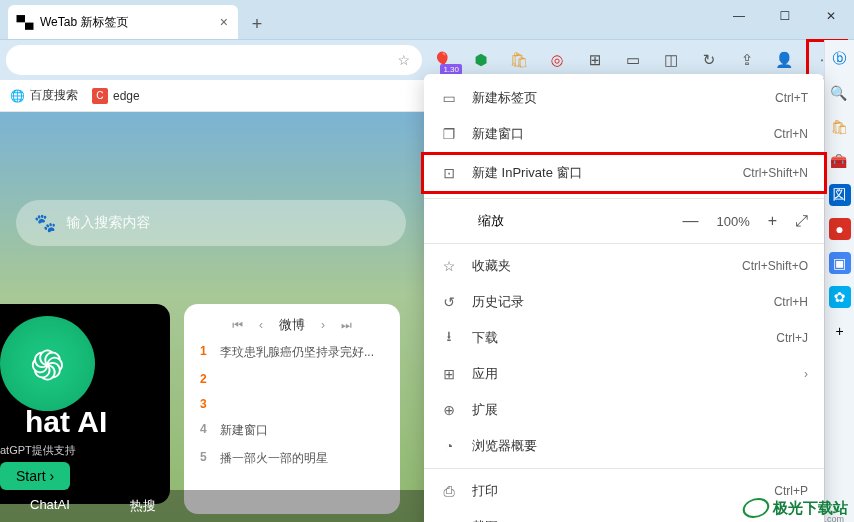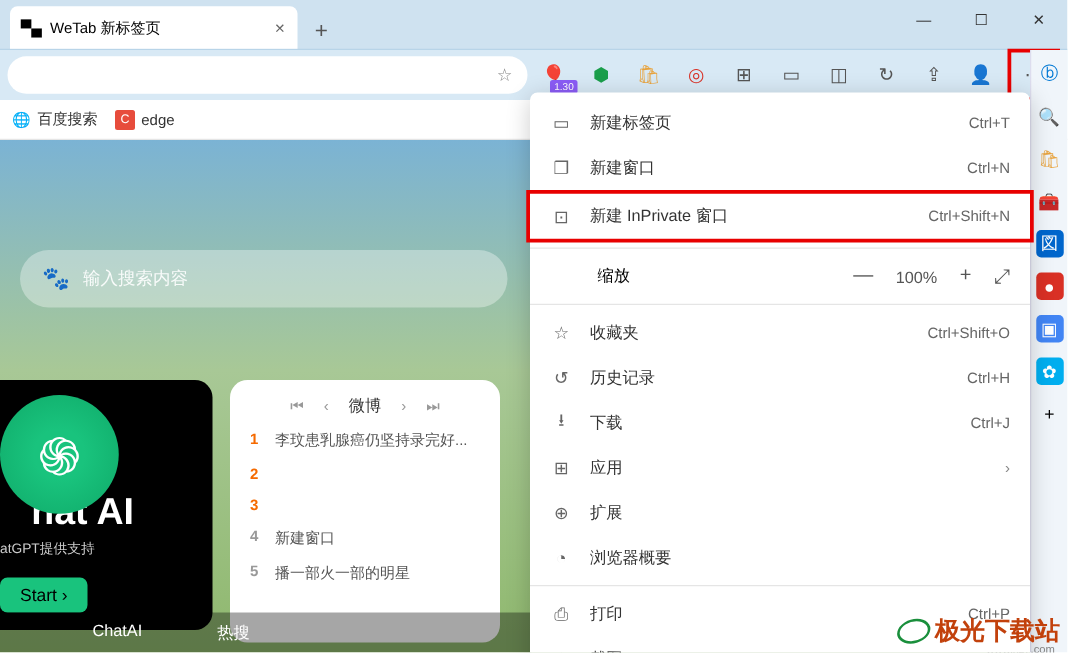--- a/index.html
+++ b/index.html
@@ -29,50 +29,50 @@
 .bm-icon-red { width: 16px; height: 16px; background: #e74c3c; color: #fff; display: flex; align-items: center; justify-content: center; font-size: 10px; border-radius: 2px; }
 
 .content { position: absolute; top: 112px; left: 0; width: 824px; height: 410px; background: linear-gradient(to bottom, #7bb3d4 0%, #a8c896 45%, #8fb86e 100%); overflow: hidden; }
 .search-box { position: absolute; top: 88px; left: 16px; width: 390px; height: 46px; background: rgba(255,255,255,0.35); border-radius: 23px; display: flex; align-items: center; padding: 0 18px; gap: 10px; }
 .search-paw { color: #4a7ab8; font-size: 18px; }
 .search-ph { color: rgba(255,255,255,0.9); font-size: 14px; }
 
 .chatai-card { position: absolute; left: 0; top: 192px; width: 170px; height: 200px; background: #000; border-radius: 0 14px 14px 0; display: flex; flex-direction: column; justify-content: flex-end; padding: 14px 10px 14px 0; color: #fff; overflow: hidden; }
 .chatai-swirl { position: absolute; top: 12px; left: 0; width: 95px; height: 95px; border-radius: 50%; background: radial-gradient(circle, #19c37d 30%, #0fa968 100%); display: flex; align-items: center; justify-content: center; font-size: 42px; color: #fff; }
 .chatai-title { font-size: 30px; font-weight: bold; margin-left: 0; padding-left: 25px; }
-.chatai-sub { font-size: 11px; color: #ccc; margin: 4px 0 16px 0; }
+.chatai-sub { font-size: 11px; color: #ccc; margin: 4px 0 4px 0; }
 .chatai-start { background: #19c37d; color: #000; font-size: 14px; padding: 6px 16px; border-radius: 6px; width: fit-content; }
 
 .weibo-card { position: absolute; left: 184px; top: 192px; width: 216px; height: 210px; background: #fff; border-radius: 14px; padding: 12px 16px; font-size: 13px; }
 .weibo-hdr { display: flex; align-items: center; justify-content: center; gap: 16px; color: #333; font-size: 13px; margin-bottom: 10px; }
 .weibo-nav { color: #999; font-size: 12px; }
 .weibo-list { display: flex; flex-direction: column; gap: 11px; }
 .weibo-item { display: flex; gap: 8px; color: #555; font-size: 12px; white-space: nowrap; overflow: hidden; text-overflow: ellipsis; }
 .weibo-rank { color: #f56a00; font-weight: bold; width: 12px; }
 .weibo-item:nth-child(n+4) .weibo-rank { color: #999; }
 
-.bottom-nav { position: absolute; bottom: 0; left: 0; width: 100%; height: 32px; background: rgba(0,0,0,0.35); display: flex; color: #fff; font-size: 13px; padding-left: 44px; }
+.bottom-nav { position: absolute; bottom: 0; left: 0; width: 100%; height: 32px; background: rgba(0,0,0,0.35); display: flex; color: #fff; font-size: 13px; }
 .bn-item { padding: 7px 30px; }
 
 .sidebar { position: absolute; top: 40px; right: 0; width: 30px; height: 482px; background: #f0f5fa; display: flex; flex-direction: column; align-items: center; gap: 12px; padding-top: 8px; border-left: 1px solid #dde; }
 .sb-icon { width: 22px; height: 22px; display: flex; align-items: center; justify-content: center; font-size: 14px; border-radius: 4px; }
 
 .menu { position: absolute; top: 74px; left: 424px; width: 400px; background: #fff; box-shadow: 0 4px 20px rgba(0,0,0,0.2); border-radius: 6px; padding: 6px 0; font-size: 13px; z-index: 100; }
 .menu-item { display: flex; align-items: center; height: 36px; padding: 0 16px; gap: 14px; color: #333; }
 .menu-icon { width: 18px; height: 18px; display: flex; align-items: center; justify-content: center; color: #666; font-size: 14px; }
 .menu-label { flex: 0 0 auto; }
 .menu-kbd { margin-left: auto; color: #666; font-size: 12px; }
 .menu-chev { margin-left: auto; color: #888; font-size: 12px; }
 .menu-sep { height: 1px; background: #e5e5e5; margin: 4px 0; }
 .menu-highlight { border: 3px solid #e80000; margin: 0 -3px; }
 .menu-zoom { display: flex; align-items: center; height: 36px; padding: 0 16px; gap: 20px; }
 .zoom-controls { margin-left: auto; display: flex; align-items: center; gap: 18px; color: #555; }
 .zoom-btn { font-size: 16px; }
 
-.watermark { position: absolute; right: 6px; bottom: 4px; display: flex; align-items: center; gap: 4px; font-size: 20px; color: #c2410c; font-weight: bold; z-index: 200; }
+.watermark { position: absolute; right: 6px; bottom: 4px; display: flex; align-items: center; gap: 4px; font-size: 15px; color: #15803d; font-weight: bold; z-index: 200; }
 .wm-logo { width: 26px; height: 20px; border: 2px solid #1a8f3c; border-radius: 50%; transform: skewX(-15deg); }
 .wm-sub { font-size: 9px; color: #888; position: absolute; right: 10px; bottom: -2px; }
 </style>
 </head>
 <body>
 
 <div class="tab-strip">
   <div class="tab">
     <span class="tab-icon">▀▄</span>
     <span>WeTab 新标签页</span>

